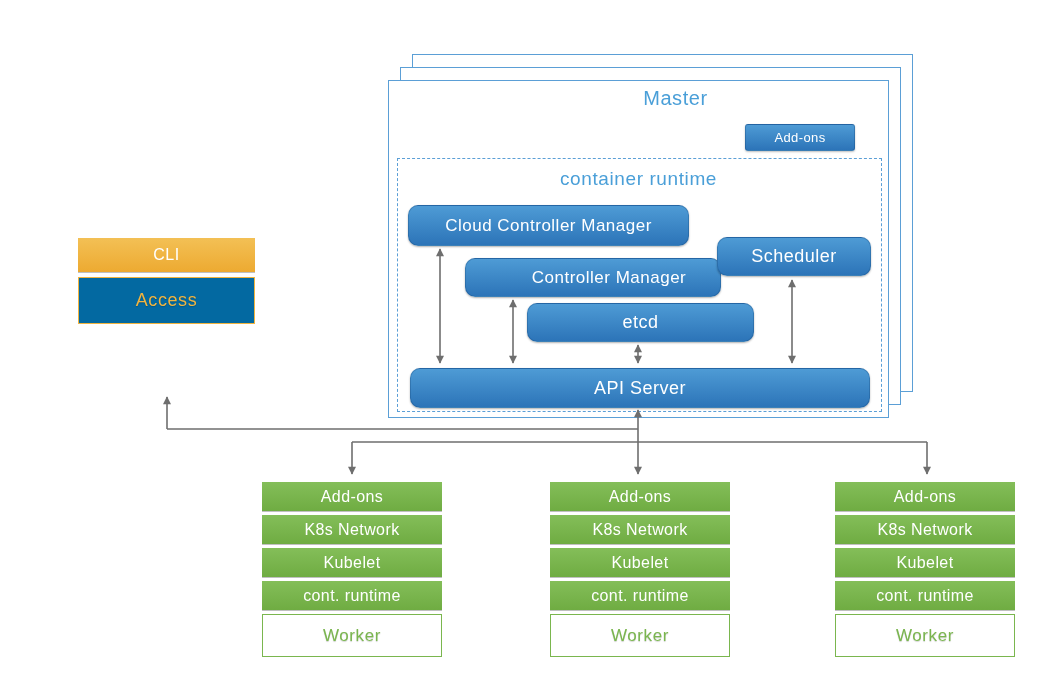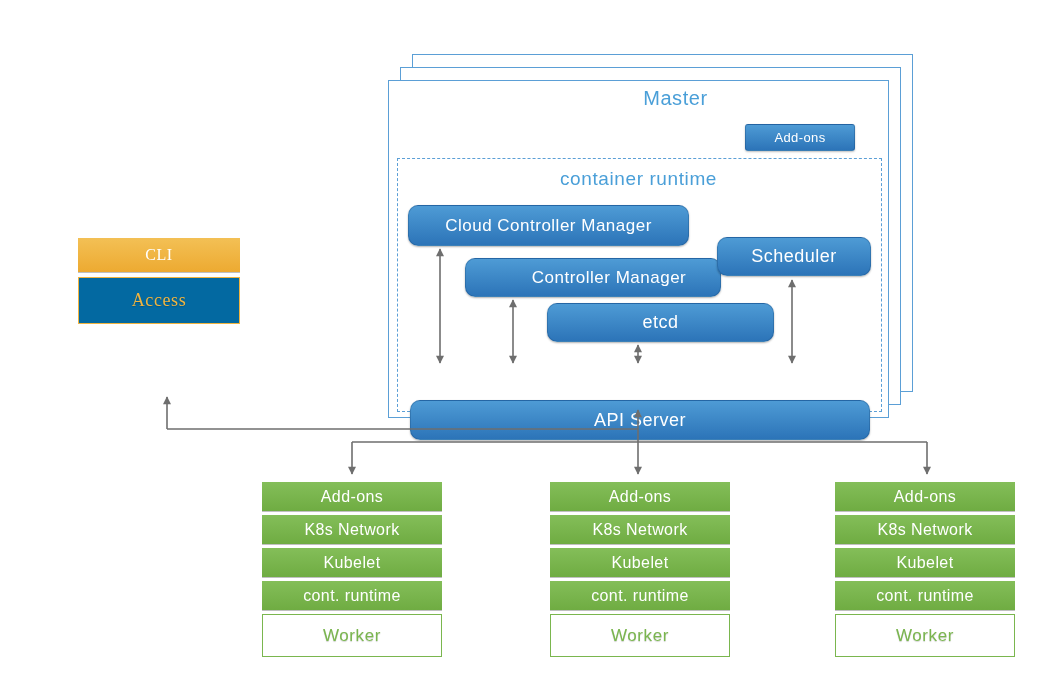--- a/index.html
+++ b/index.html
@@ -54,25 +54,25 @@
     position:absolute; border-radius:10px;
     background:linear-gradient(180deg, var(--blue-box-top,#4E9BD5), var(--blue-box-bottom,#2C74B8));
     border:1px solid rgba(20,70,120,0.3);
     color:#fff; display:flex; align-items:center; justify-content:center;
     font-size:17px; letter-spacing:0.5px;
     box-shadow:0 1px 2px rgba(0,0,0,0.3);
   }
   .comp.ccm       { left:408px; top:205px; width:279px; height:39px; }
   .comp.cm        { left:465px; top:258px; width:222px; height:37px;padding-left:32px; }
   .comp.scheduler { left:717px; top:237px; width:152px; height:37px; font-size:18px; }
-  .comp.etcd      { left:547px; top:303px; width:225px; height:37px; font-size:18px; }
-  .comp.api       { left:410px; top:368px; width:458px; height:38px; font-size:18px;margin-top:32px; }
+  .comp.etcd      { left:527px; top:303px; width:225px; height:37px; font-size:18px; }
+  .comp.api       { left:410px; top:368px; width:458px; height:38px; font-size:18px; }
 
   
-  .access-stack { position:absolute; left:78px; top:238px; width:162px;font-family:Liberation Serif, serif; }
+  .access-stack { position:absolute; left:78px; top:238px; width:177px; }
   .seg-orange {
     height:32px; margin-bottom:5px;
     background:linear-gradient(180deg, var(--orange-top,#F3C055), var(--orange-bottom,#EDAA31));
     color:#fff; font-size:16px; letter-spacing:0.5px;
     display:flex; align-items:center; justify-content:center;
     box-shadow:0 1px 0 rgba(140,140,140,0.55);
   }
   .access-label-box {
     height:45px; background:#0369a1; border:1px solid var(--orange-accent,#F0B440);
     color:var(--orange-accent,#F0B440); font-size:18px; letter-spacing:0.6px;

